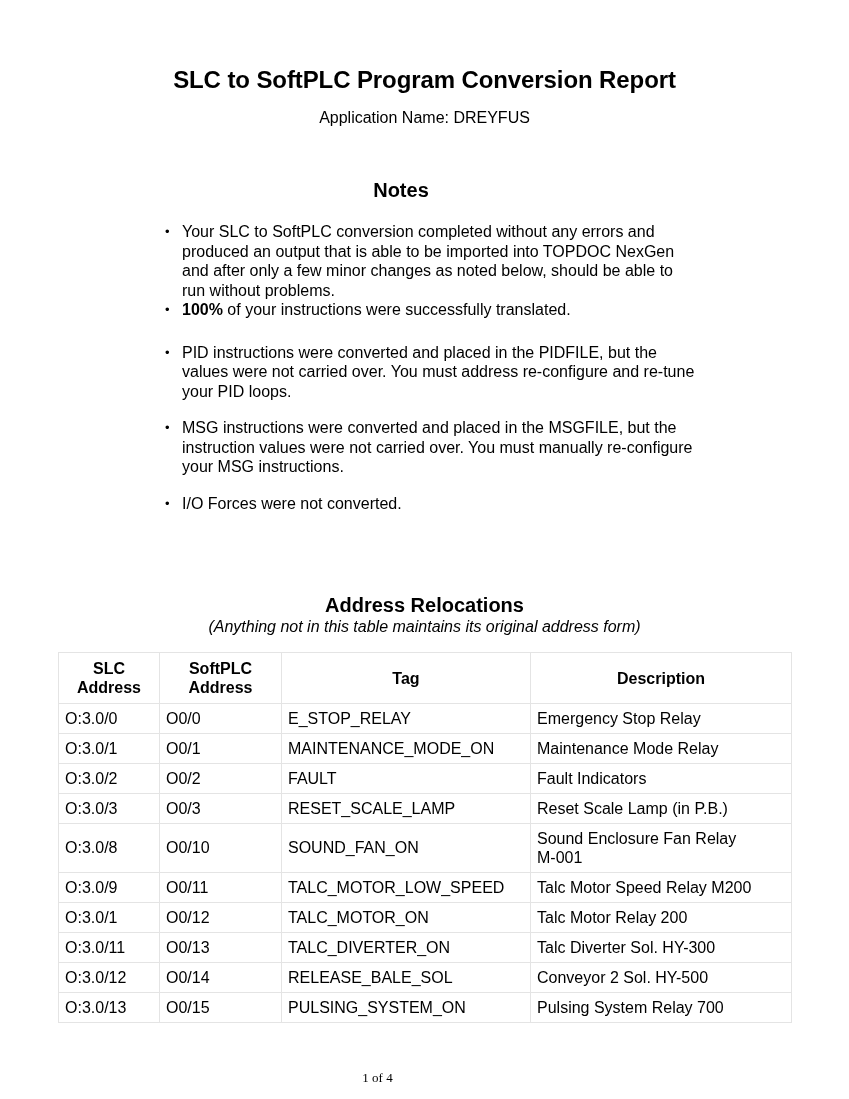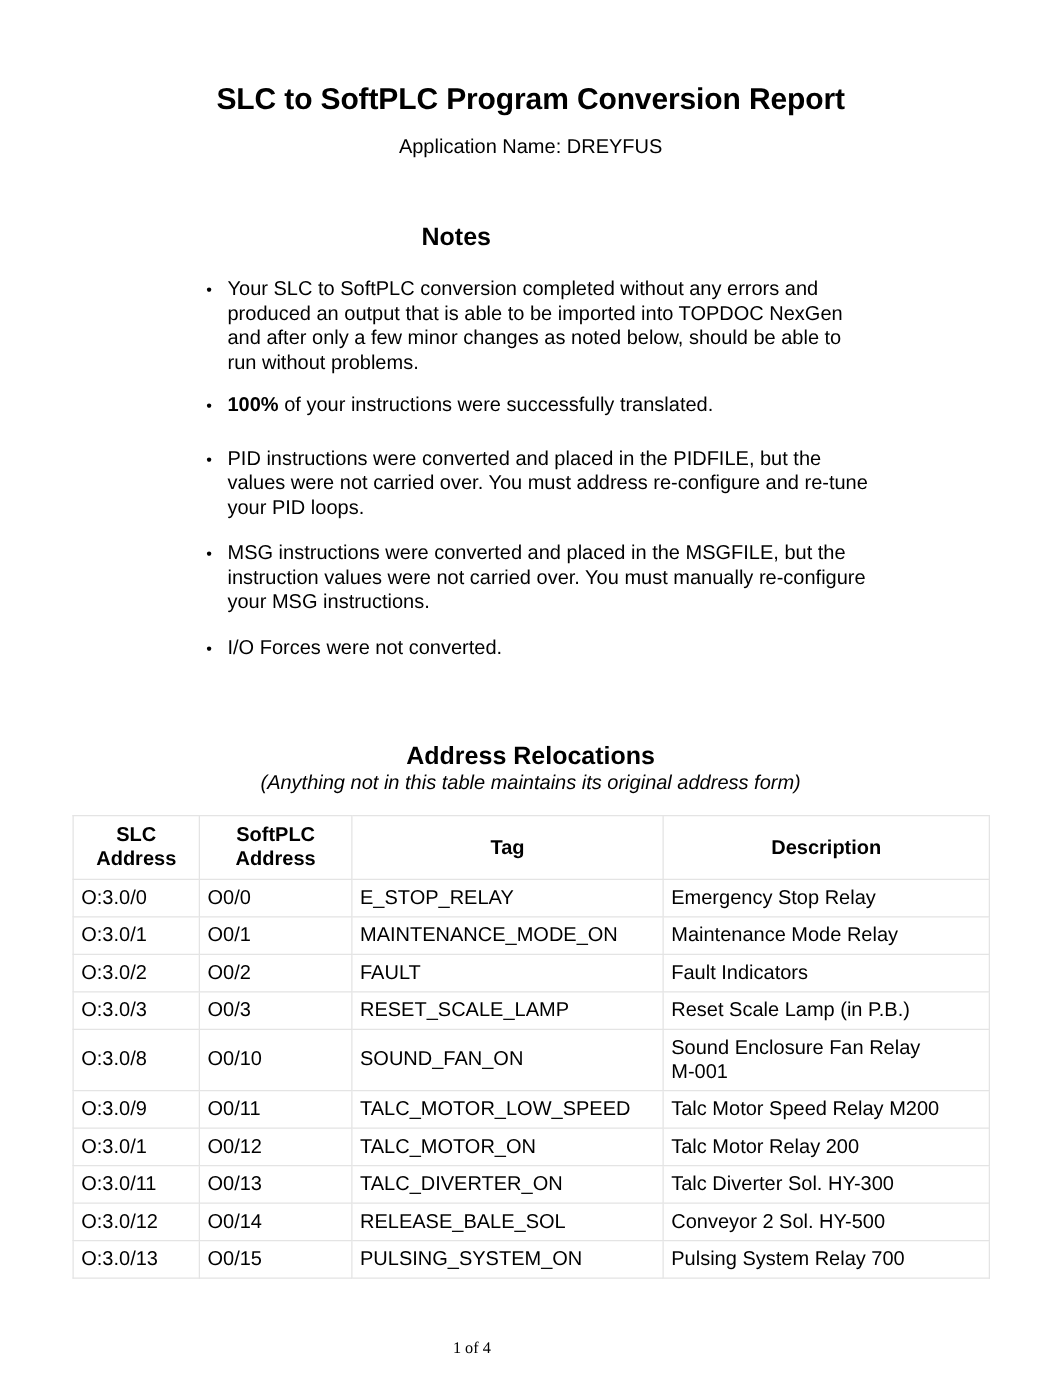--- a/index.html
+++ b/index.html
@@ -10,31 +10,31 @@
     .title {
       position: absolute; top: 66px; left: 0; width: 849px; text-align: center;
       font-size: 24px; font-weight: bold; letter-spacing: -0.1px;
     }
     .meta {
       position: absolute; top: 108px; left: 0; width: 849px; text-align: center;
       font-size: 16px; line-height: 19.5px;
     }
     .notes-heading {
       position: absolute; top: 179px; left: 0; width: 730px; text-align: center;
-      font-size: 20px; font-weight: bold;
+      font-size: 20px; font-weight: bold; padding-left: 36px;
     }
     ul.notes {
       position: absolute; top: 222px; left: 165px; width: 530px; margin: 0; padding: 0;
       list-style: none; font-size: 16px; line-height: 19.5px;
     }
     ul.notes li { position: relative; padding-left: 17px; }
     ul.notes li::before {
       content: "\2022"; position: absolute; left: 0; top: 0; font-size: 13px;
     }
-    .n1 { margin-bottom: 15px; }
+    .n1 { margin-bottom: 0; }
     .n2 { margin-bottom: 23px; }
     .n3 { margin-bottom: 17px; }
     .n4 { margin-bottom: 17px; }
     .relo-heading {
       position: absolute; top: 594px; left: 0; width: 849px; text-align: center;
       font-size: 20px; font-weight: bold;
     }
     .relo-sub {
       position: absolute; top: 618px; left: 0; width: 849px; text-align: center;
       font-size: 16px; font-style: italic;

